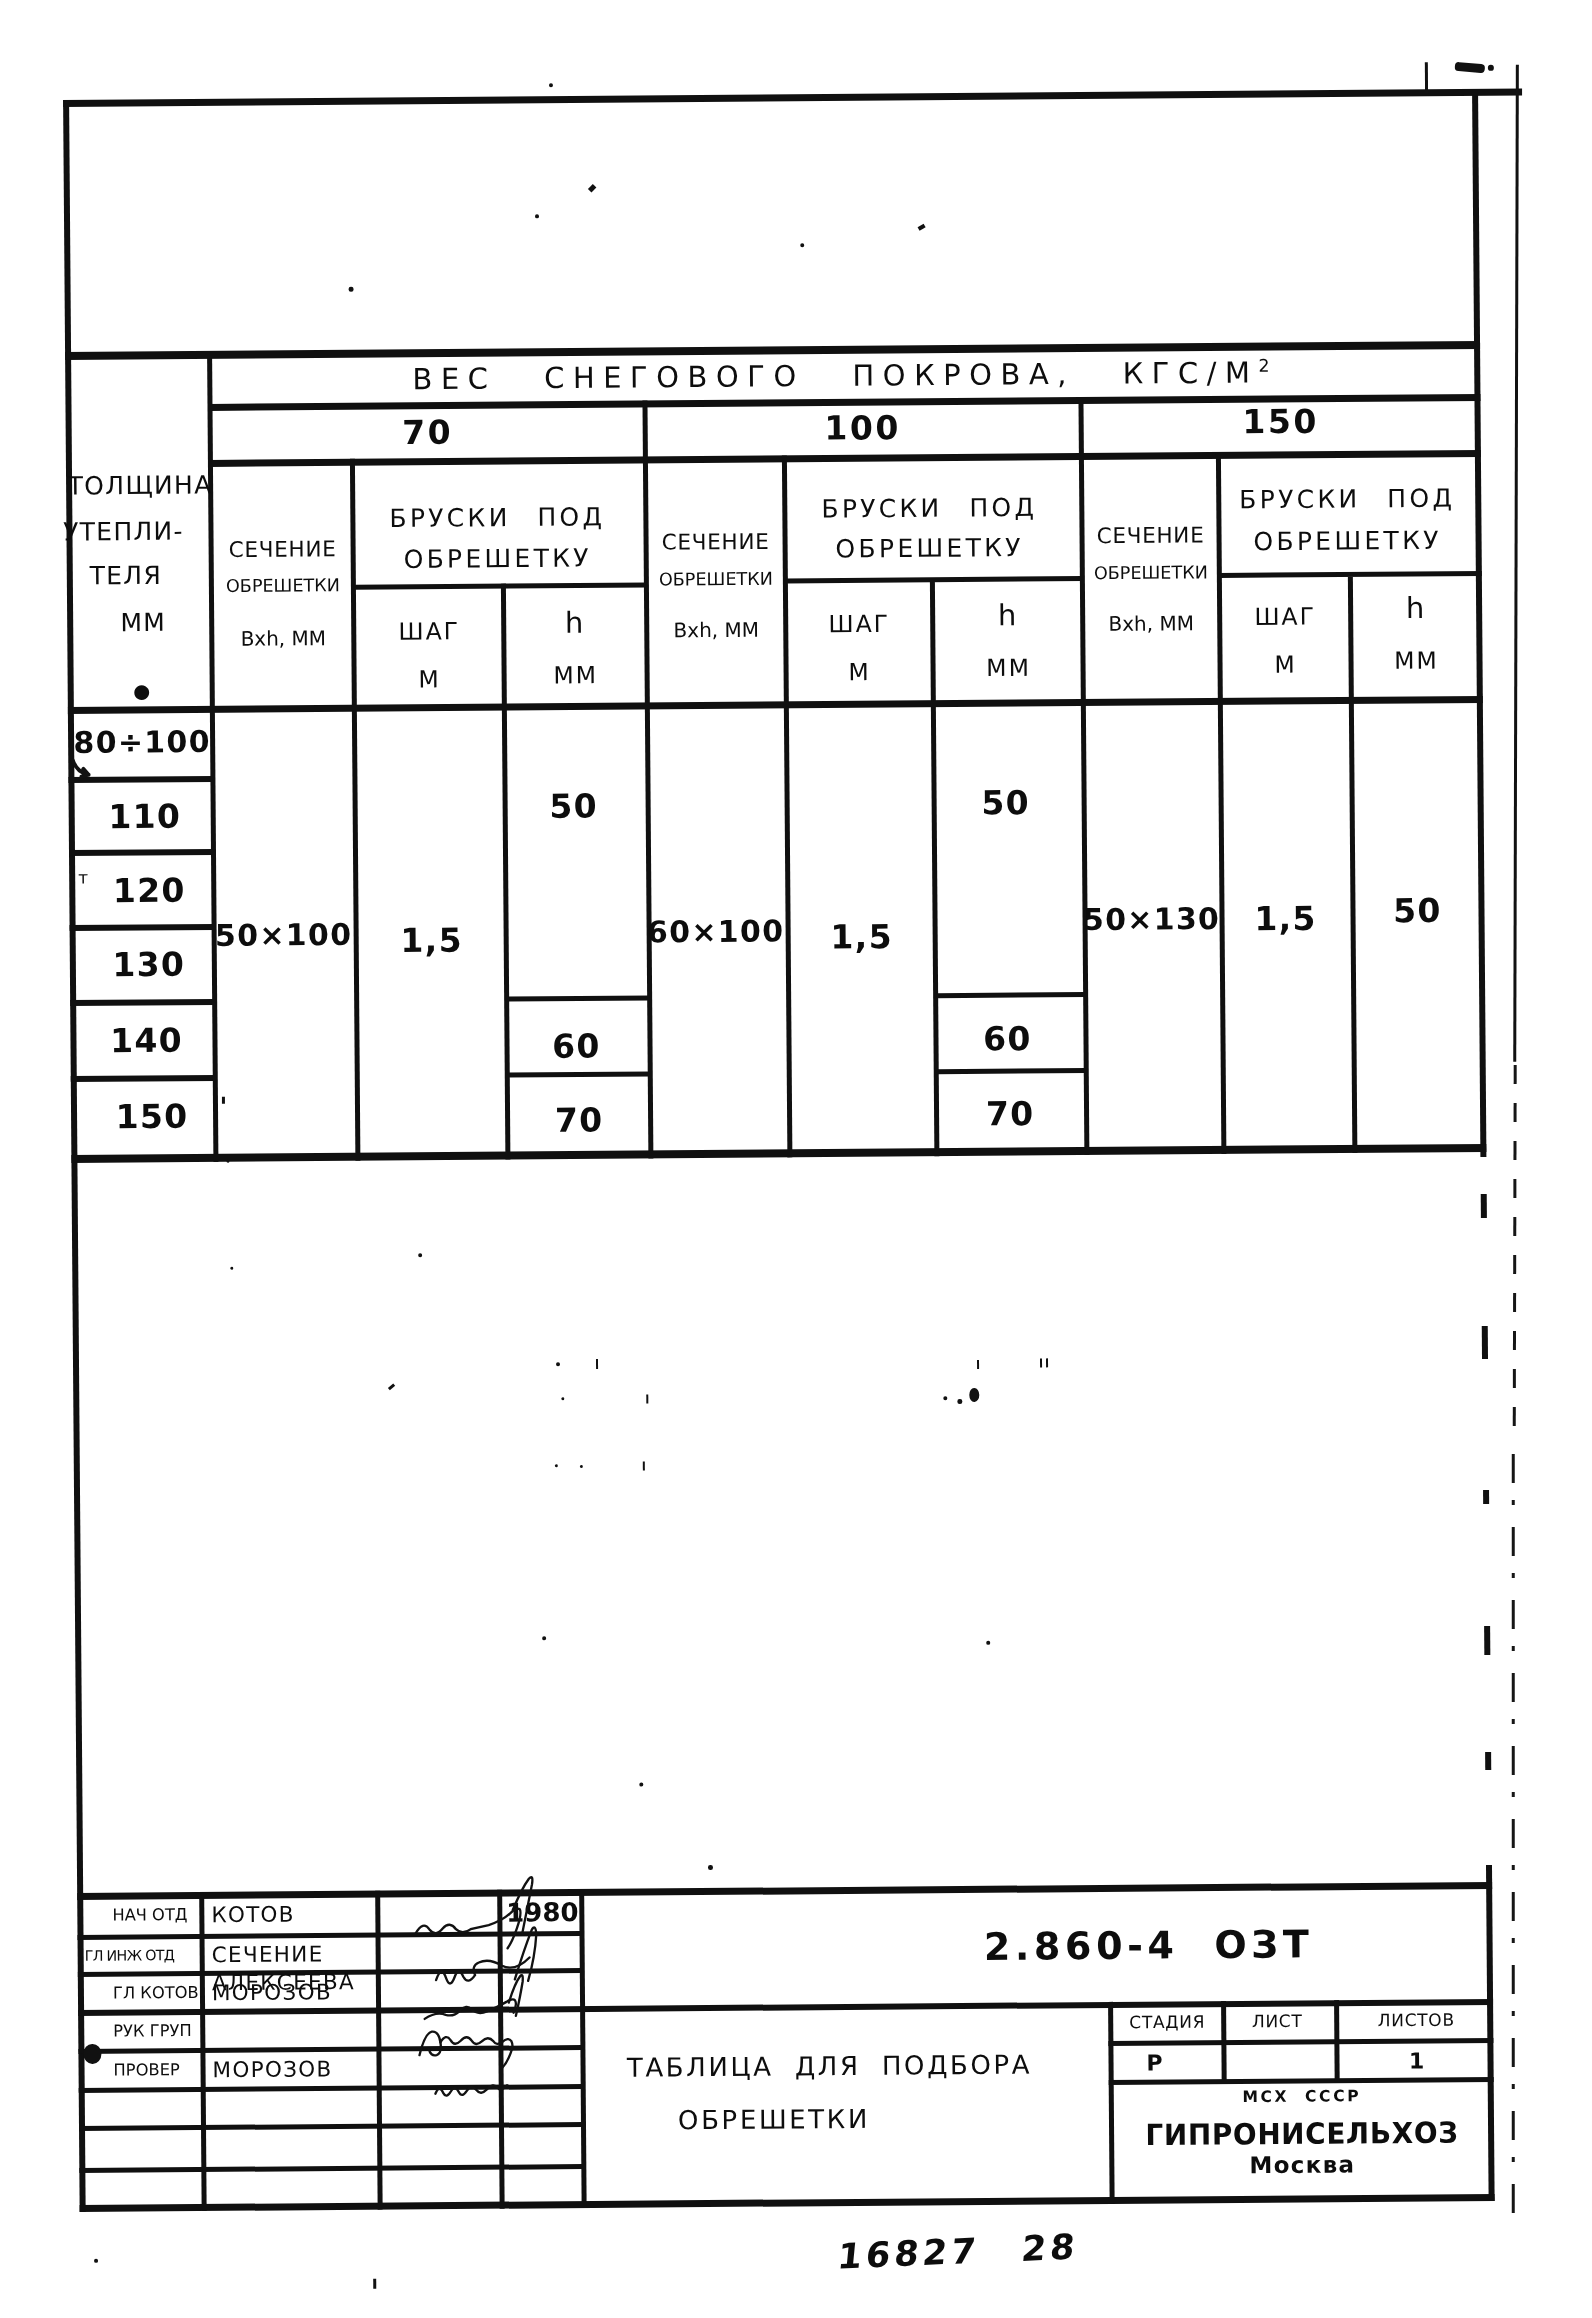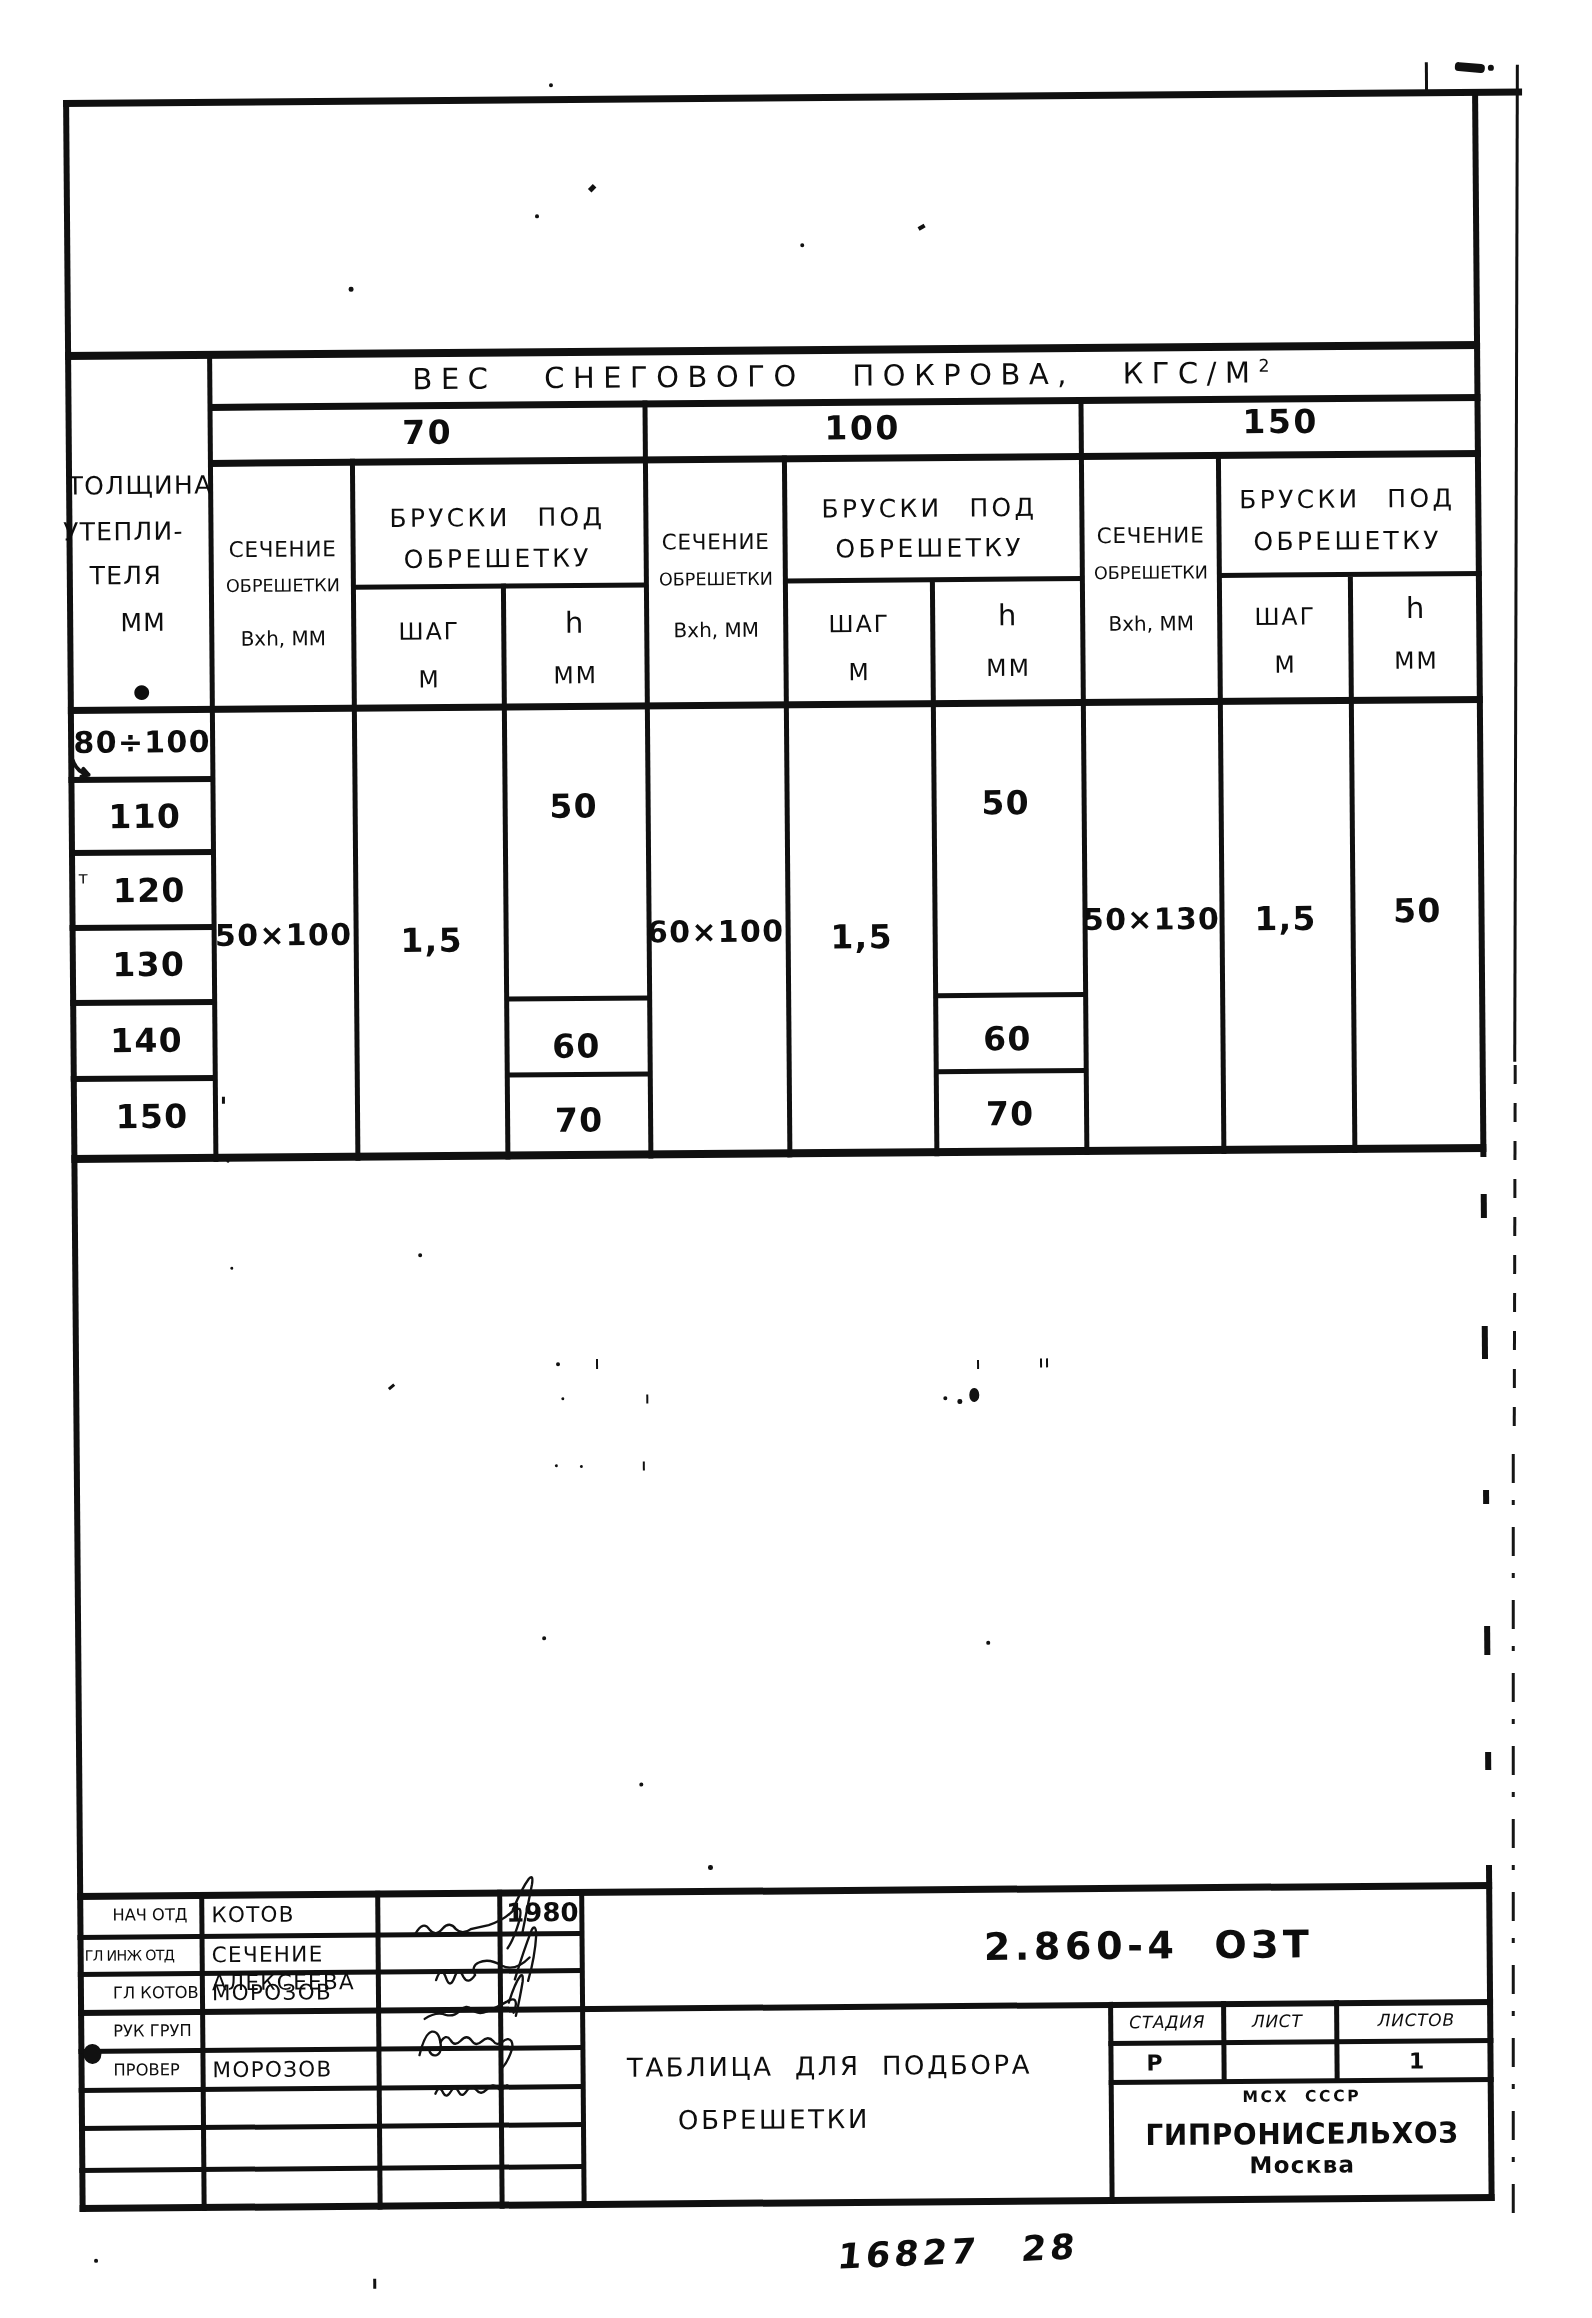--- a/index.html
+++ b/index.html
@@ -21,21 +21,21 @@
   .shg{font-size:23.5px;letter-spacing:2px;}
   .thk{font-size:25px;letter-spacing:1.3px;}
   .rowlab{font-size:33px;font-weight:bold;letter-spacing:1.3px;}
   .val{font-size:33px;font-weight:bold;letter-spacing:1.3px;}
   .role{font-size:16.3px;letter-spacing:0px;margin-left:27px;}
   .role-sm{font-size:14.3px;letter-spacing:-0.7px;}
   .nm{font-size:21.5px;letter-spacing:1.3px;}
   .yr{font-size:26px;font-weight:bold;}
   .docnum{font-size:38px;font-weight:bold;letter-spacing:4.6px;word-spacing:18px;}
   .dtitle{font-size:26px;letter-spacing:2.6px;word-spacing:10.4px;}
-  .stg{font-size:17px;letter-spacing:0.7px;font-style:italic;}
+  .stg{font-size:17px;letter-spacing:0.7px;}
   .stgv{font-size:22px;font-weight:bold;}
   .org1{font-size:15.6px;font-weight:bold;letter-spacing:2.6px;word-spacing:7.8px;}
   .org2{font-size:29px;font-weight:bold;letter-spacing:0.7px;transform:translate(-50%,-50%) scaleX(.96);}
   .org3{font-size:23px;font-weight:bold;letter-spacing:1.3px;}
   .inv{font-size:35px;font-weight:bold;letter-spacing:3.9px;word-spacing:26px;
        transform:translate(-50%,-50%) skewX(-8deg) rotate(-2deg);}
   .sp{position:absolute;background:#111;border-radius:50%;}
   .bar{position:absolute;background:#111;}
   .sig{position:absolute;overflow:visible;}
   .sig path{fill:none;stroke:#121212;stroke-width:6;stroke-linecap:round;}

